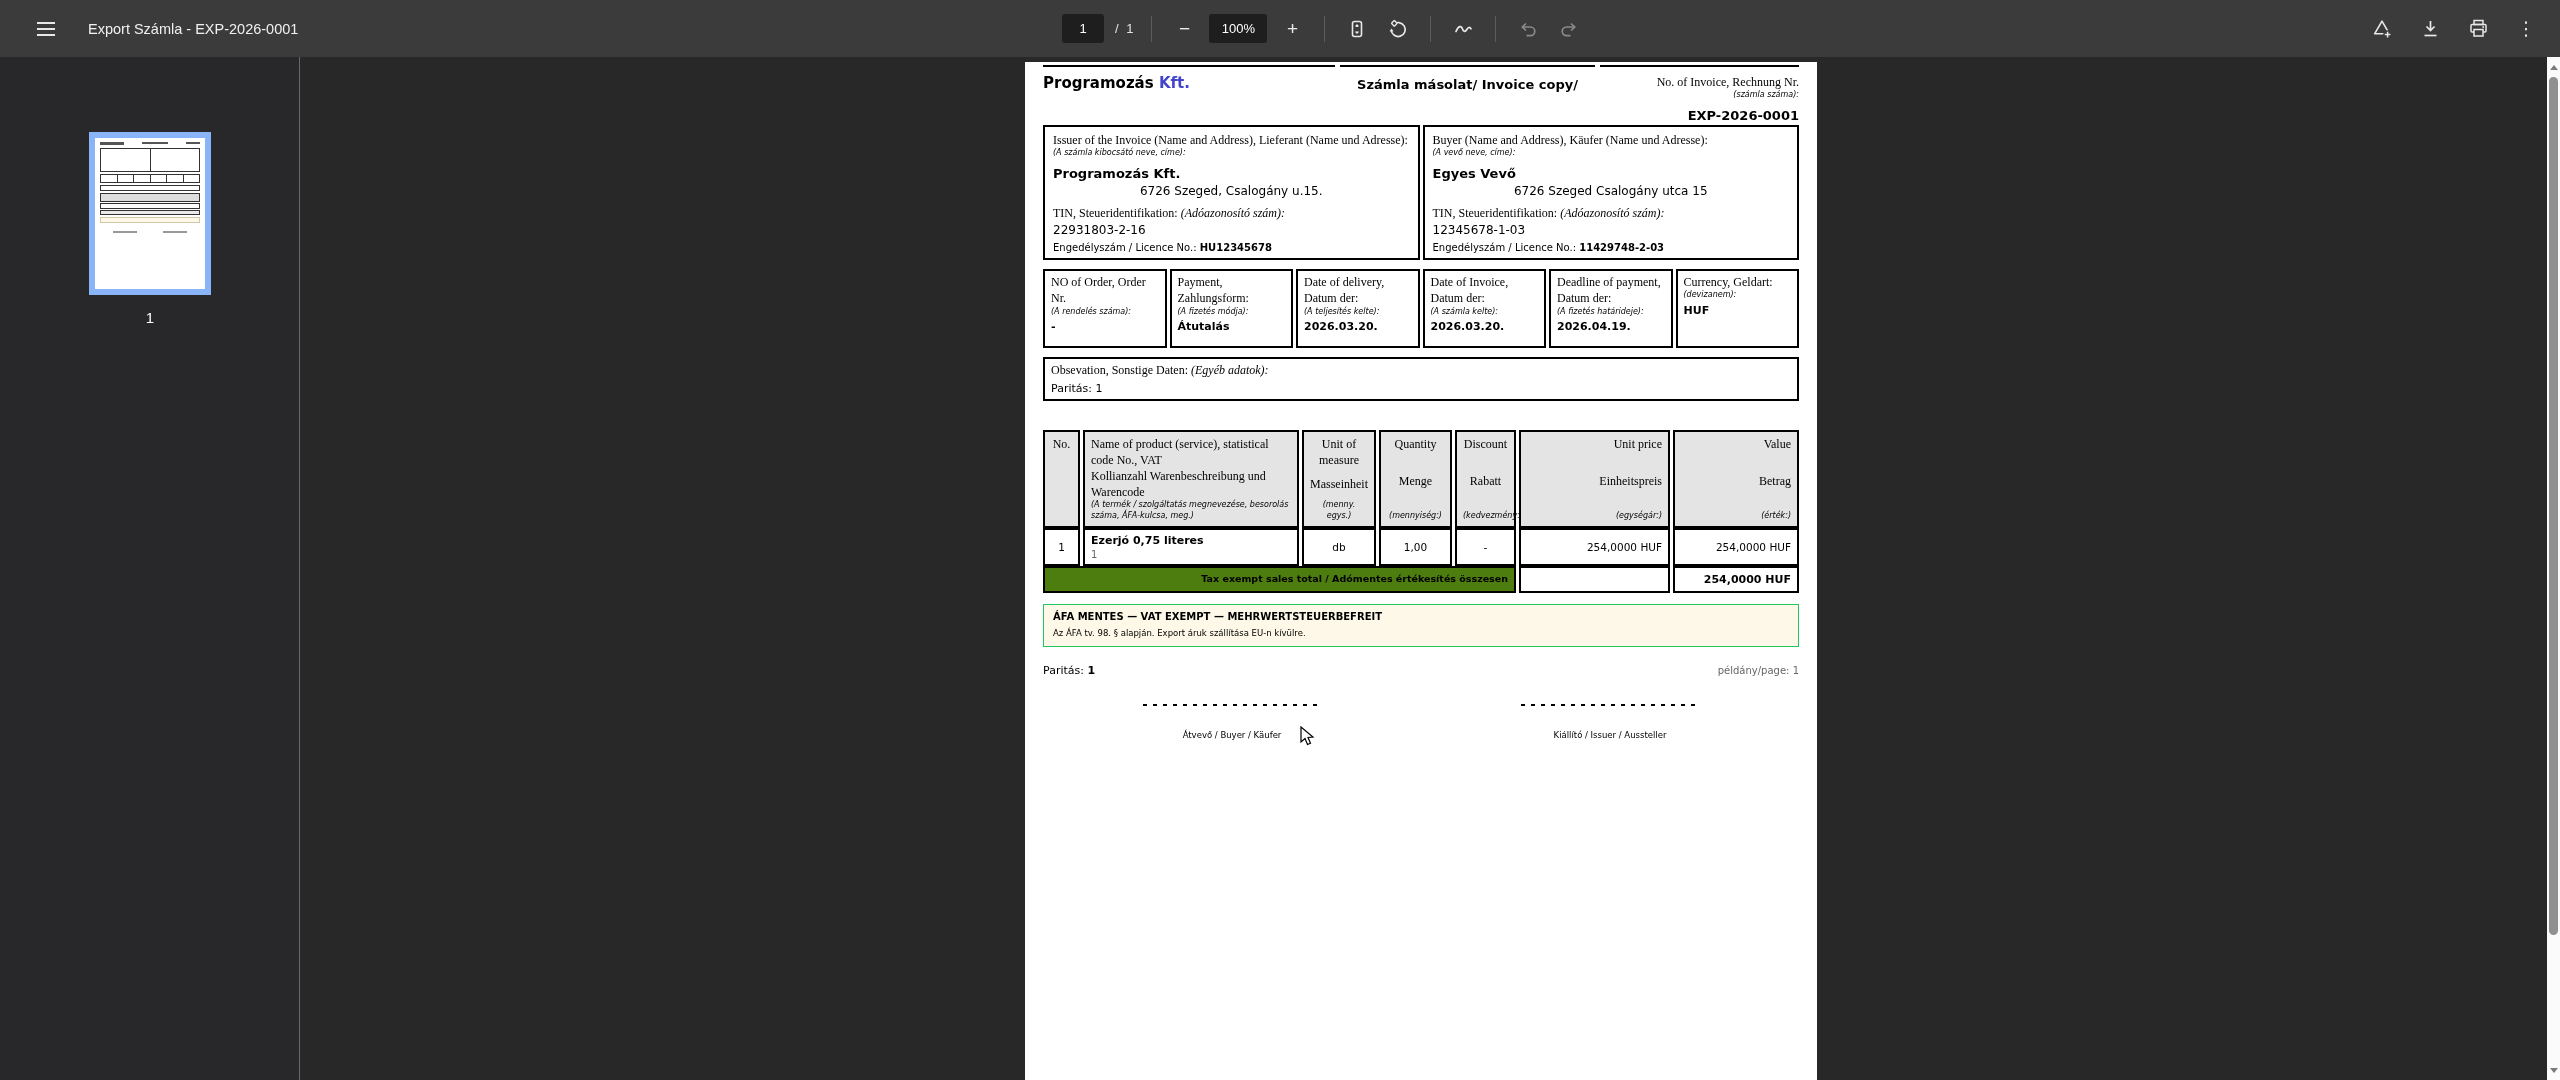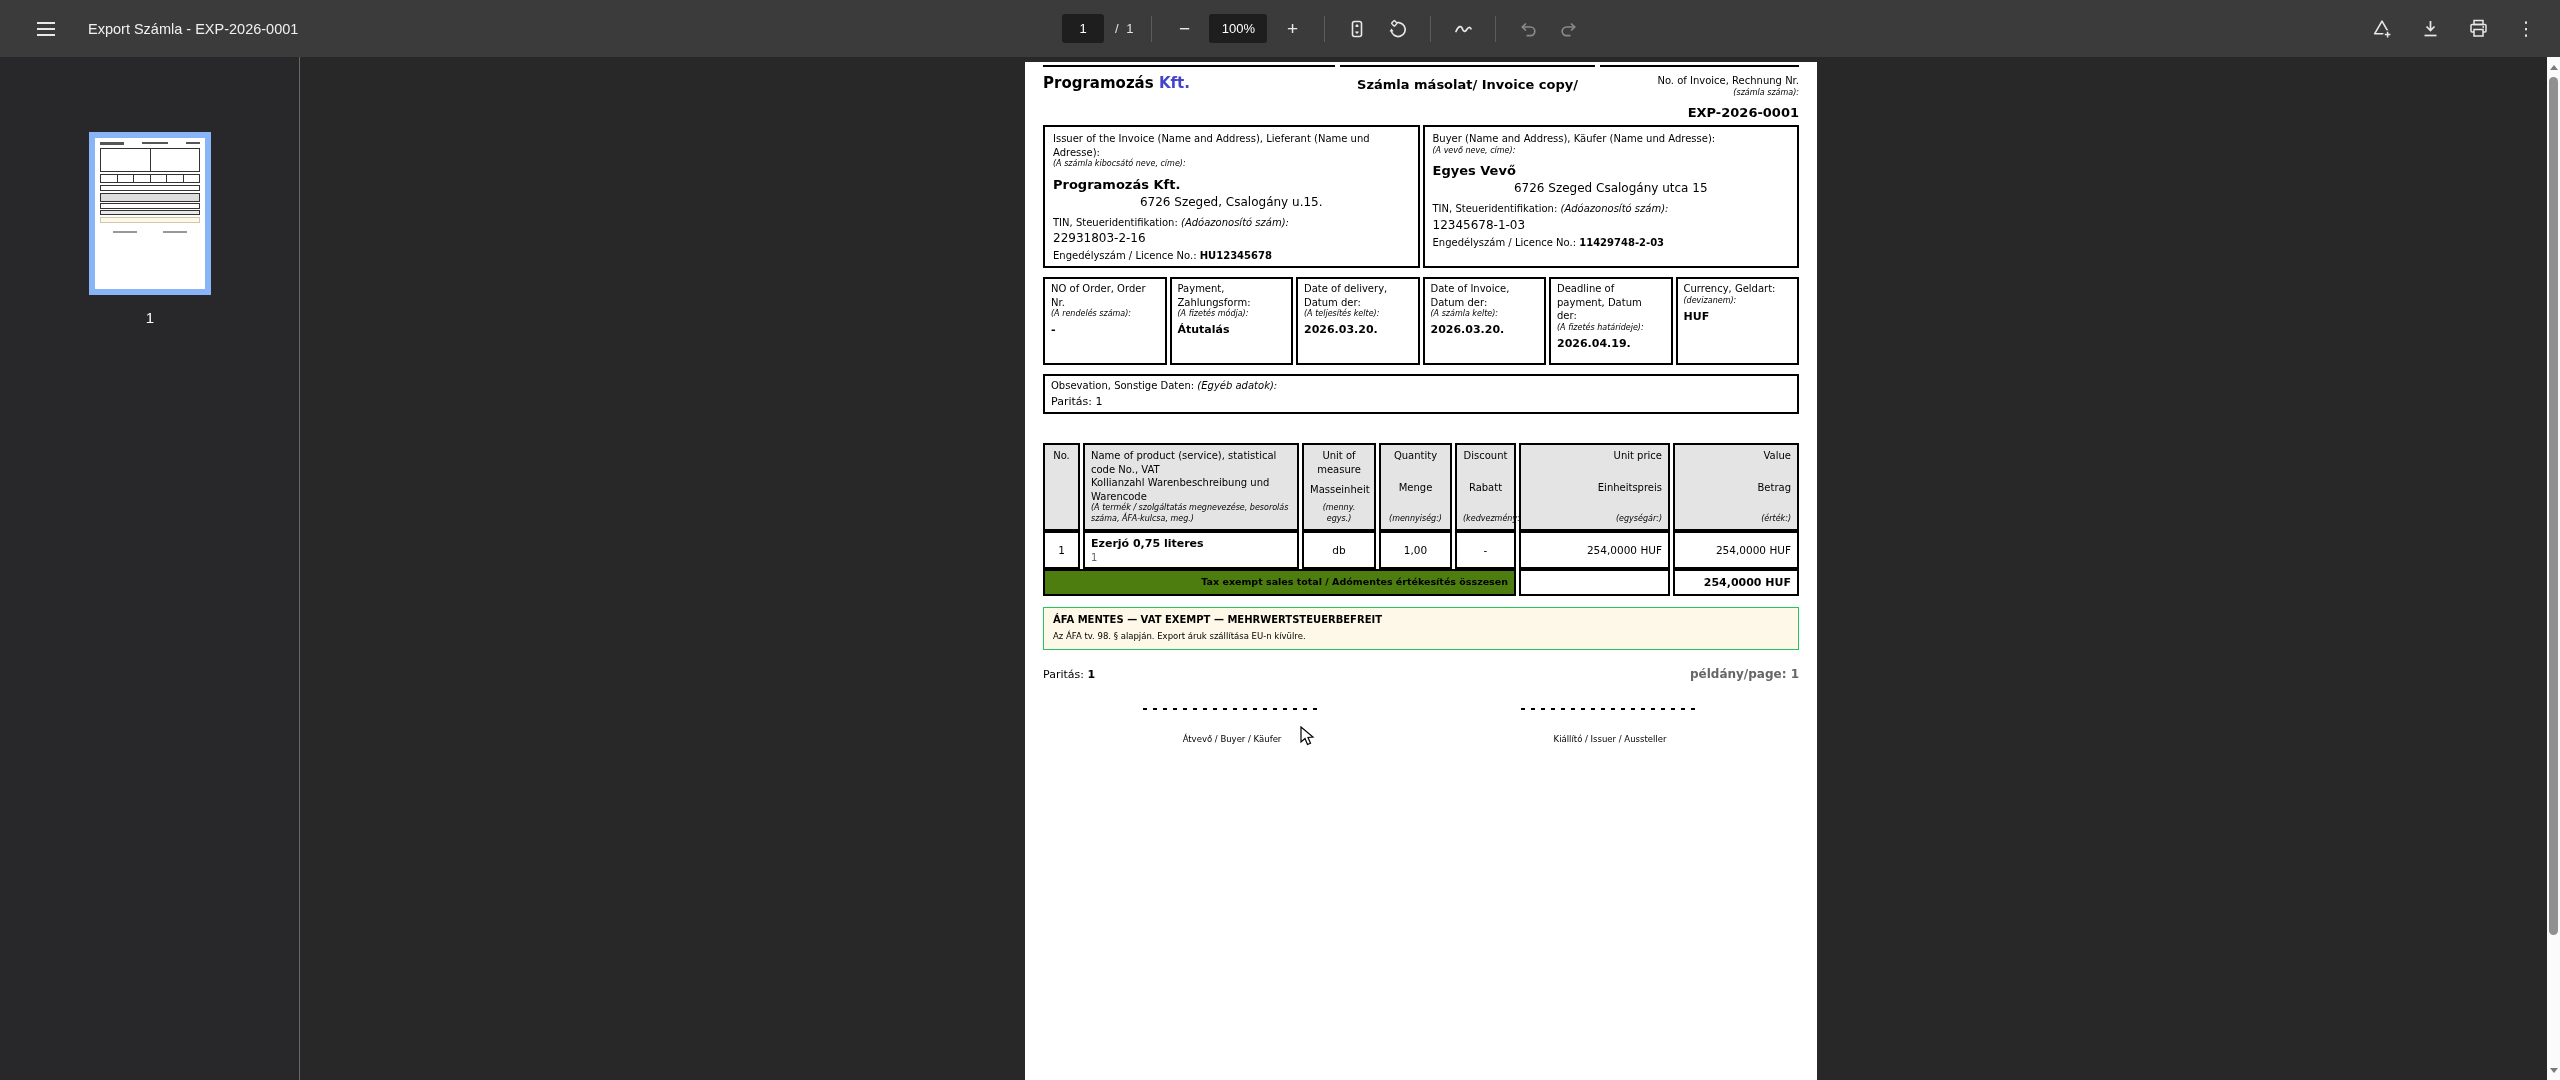--- a/index.html
+++ b/index.html
@@ -62,21 +62,21 @@
 
   
   .page { position:absolute; left:1025px; top:62px; width:792px; height:1120px;
           background:#fff; color:#000; font-family:"DejaVu Sans", sans-serif; padding:3px 18px 0 18px; z-index:5; }
   .doc-header { display:grid; grid-template-columns:292px 255px 1fr; gap:0 5px; margin-top:0; }
   .doc-header > div { border-top:2px solid #000; padding-top:7px; min-height:58px; }
   .company { font-size:15px; font-weight:bold; }
   .company .suffix { color:#4245cb; }
   .doc-title { text-align:center; font-size:13px; font-weight:bold; padding-top:10px !important; }
   .inv-no-block { text-align:right; }
-  .tiny { font-size:10px; line-height:1.35; }
+  .tiny { font-size:12px; line-height:1.35;font-family:Liberation Serif, serif; }
   .tiny-i { font-size:8px; font-style:italic; line-height:1.35; }
   .inv-no { font-size:13px; font-weight:bold; margin-top:7px; }
 
   .grid2 { display:grid; grid-template-columns:1fr 1fr; gap:12px 3px; margin-top:2px; }
   .cell { border:2px solid #000; padding:5px 8px; }
   .party-name { font-size:13px; font-weight:bold; margin-top:7px; }
   .party-addr { font-size:12px; margin-top:3px; margin-bottom:7px;text-align:center; }
   .party-tin { font-size:12px; margin-top:2px; margin-bottom:5px; }
   .licence { font-size:10px; }
   .licence b { font-size:10px; }
@@ -105,21 +105,21 @@
   .totals-label { background:#4d7c0f; font-size:9.5px; font-weight:bold; text-align:right; }
   .totals-value { font-size:11px; font-weight:bold; text-align:right; }
 
   .vat-notice { margin-top:11px; background:#fdf8e7; border:1px solid #22c55e; padding:6px 9px 8px 9px; }
   .vat-title { font-size:10px; font-weight:bold; }
   .vat-text { font-size:8.5px; margin-top:6px; }
 
   .paritas-row { display:flex; justify-content:space-between; align-items:baseline; margin-top:17px; }
   .paritas { font-size:11px; }
   .paritas b { font-size:11px; }
-  .copy-no { font-size:12px; color:#666;font-weight:bold; }
+  .copy-no { font-size:10px; color:#666; }
 
   .signatures { display:flex; margin-top:27px; }
   .sig { width:50%; display:flex; flex-direction:column; align-items:center; }
   .sig-line { width:178px; height:2px;
               background:repeating-linear-gradient(90deg,#000 0 4px, transparent 4px 10px); }
   .sig-label { font-size:8.5px; margin-top:24px; }
 
   
   .cursor { position:absolute; left:1300px; top:726px; z-index:50; pointer-events:none; }
 </style>

